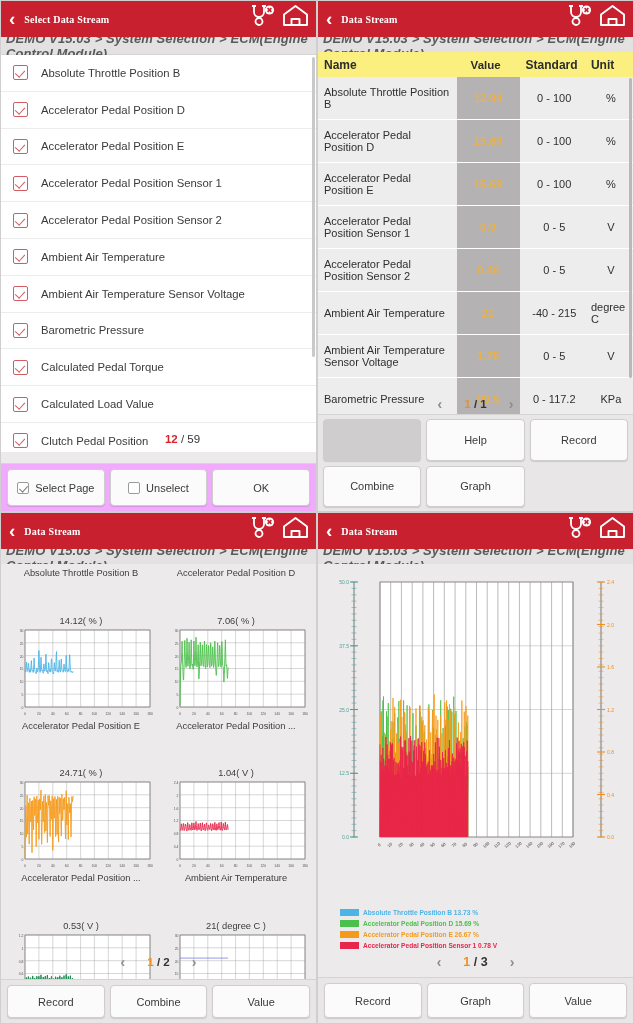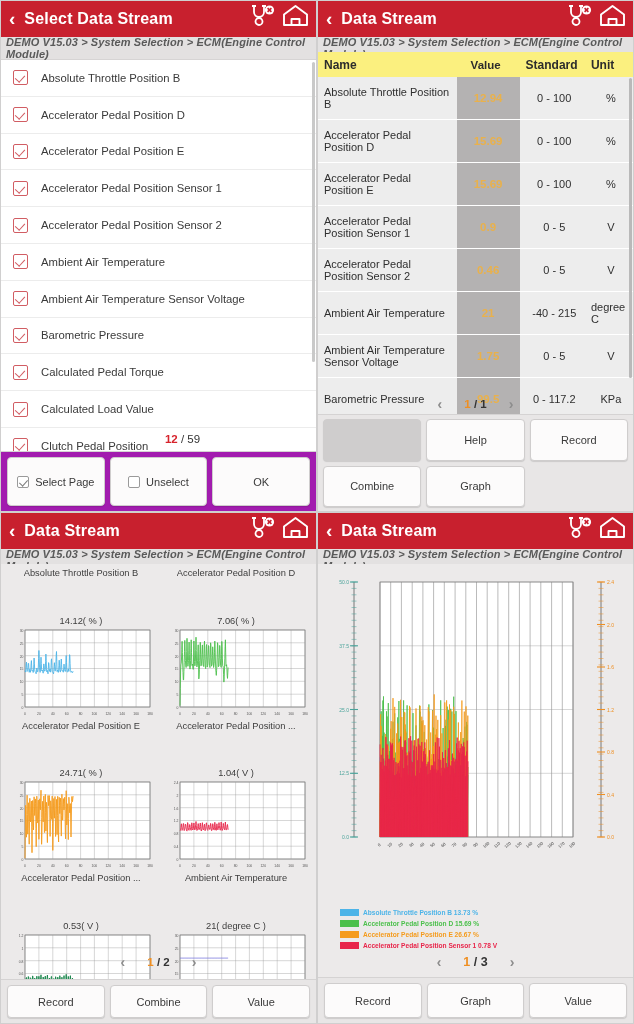--- a/index.html
+++ b/index.html
@@ -3,42 +3,42 @@
 <meta charset="utf-8">
 <style>
   * { box-sizing: border-box; margin:0; padding:0; }
   html,body { width:634px; height:1024px; background:#e8e8e8; font-family:"Liberation Sans", sans-serif; }
   .grid { width:634px; height:1024px; display:grid; grid-template-columns:317px 317px; grid-template-rows:512px 512px; }
   .panel { position:relative; width:317px; height:512px; overflow:hidden; background:#eceaea; border:1px solid #d0cfcf; }
 
   
   .hdr { height:36px; background:#c8202e; display:flex; align-items:center; padding:0 8px; position:relative; }
   .hdr .back { color:#fff; font-size:19px; font-weight:700; line-height:1; margin-right:9px; margin-top:-2px; }
-  .hdr .ttl { color:#fff; font-size:16px; font-weight:700; letter-spacing:.2px; }
+  .hdr .ttl { color:#fff; font-size:10px; font-weight:700; letter-spacing:.2px;font-family:Liberation Serif, serif; }
   .hdr .icons { position:absolute; right:6px; top:2px; display:flex; gap:5px; align-items:center; }
   .hdr .icons svg { display:block; }
 
   
-  .crumb { height:23px; background:#e3e1e1; color:#5a5a5a; font-size:11px; font-style:italic; font-weight:700;
+  .crumb { height:18px; background:#e3e1e1; color:#5a5a5a; font-size:13px; font-style:italic; font-weight:700;
            display:flex; align-items:center; padding-left:5px; border-bottom:1px solid #d6d4d4; letter-spacing:.1px; }
 
   
   .list { background:#fff; height:397px; overflow:hidden; position:relative; }
   .litem { height:36.8px; display:flex; align-items:center; padding-left:12px; border-bottom:1px solid #ececec; background:#fff; }
   .cb { width:15px; height:15px; border:1.6px solid #d15d63; border-radius:2px; margin-right:13px; position:relative; flex:none; background:#fff; }
   .cb:after { content:""; position:absolute; left:3px; top:2px; width:5px; height:8px; border:solid #d15d63;
               border-width:0 1.8px 1.8px 0; transform:rotate(42deg); }
   .litem span { font-size:11.3px; color:#3a3a3a; }
   .scroll { position:absolute; right:1px; top:2px; width:3px; height:300px; background:#c9c9c9; border-radius:2px; }
 
   .count { position:absolute; left:0; right:0; bottom:66px; text-align:center; font-size:11.5px; font-weight:400; color:#333;
            pointer-events:none;margin-left:48px; }
   .count b { color:#d7232c; }
 
-  .btnrow { position:absolute; left:0; right:0; bottom:0; height:60px; background:#a21caf; display:flex; align-items:flex-end;
+  .btnrow { position:absolute; left:0; right:0; bottom:0; height:48px; background:#f0abfc; display:flex; align-items:flex-end;
             gap:5px; padding:5px 6px; border-top:1px solid #d5d3d3; }
   .btn { flex:1; height:100%; background:#fcfbfb; border:1px solid #cfcdcd; border-radius:4px; display:flex;
          align-items:center; justify-content:center; font-size:11px; color:#3a3a3a; box-shadow:0 1px 1px rgba(0,0,0,.12); gap:6px; }
   .btn.dim { background:#cfcdcd; color:#cfcdcd; }
   .btn .mini { width:12px; height:12px; border:1.3px solid #9a9a9a; border-radius:2px; position:relative; background:#fff; flex:none;}
   .btn .mini.chk:after { content:""; position:absolute; left:2.5px; top:1.5px; width:4px; height:7px; border:solid #7d7d7d;
                          border-width:0 1.5px 1.5px 0; transform:rotate(42deg); }
 
   
   .tbl { position:absolute; top:51px; left:0; right:0; bottom:97px; overflow:hidden; background:#fef9c3; }

